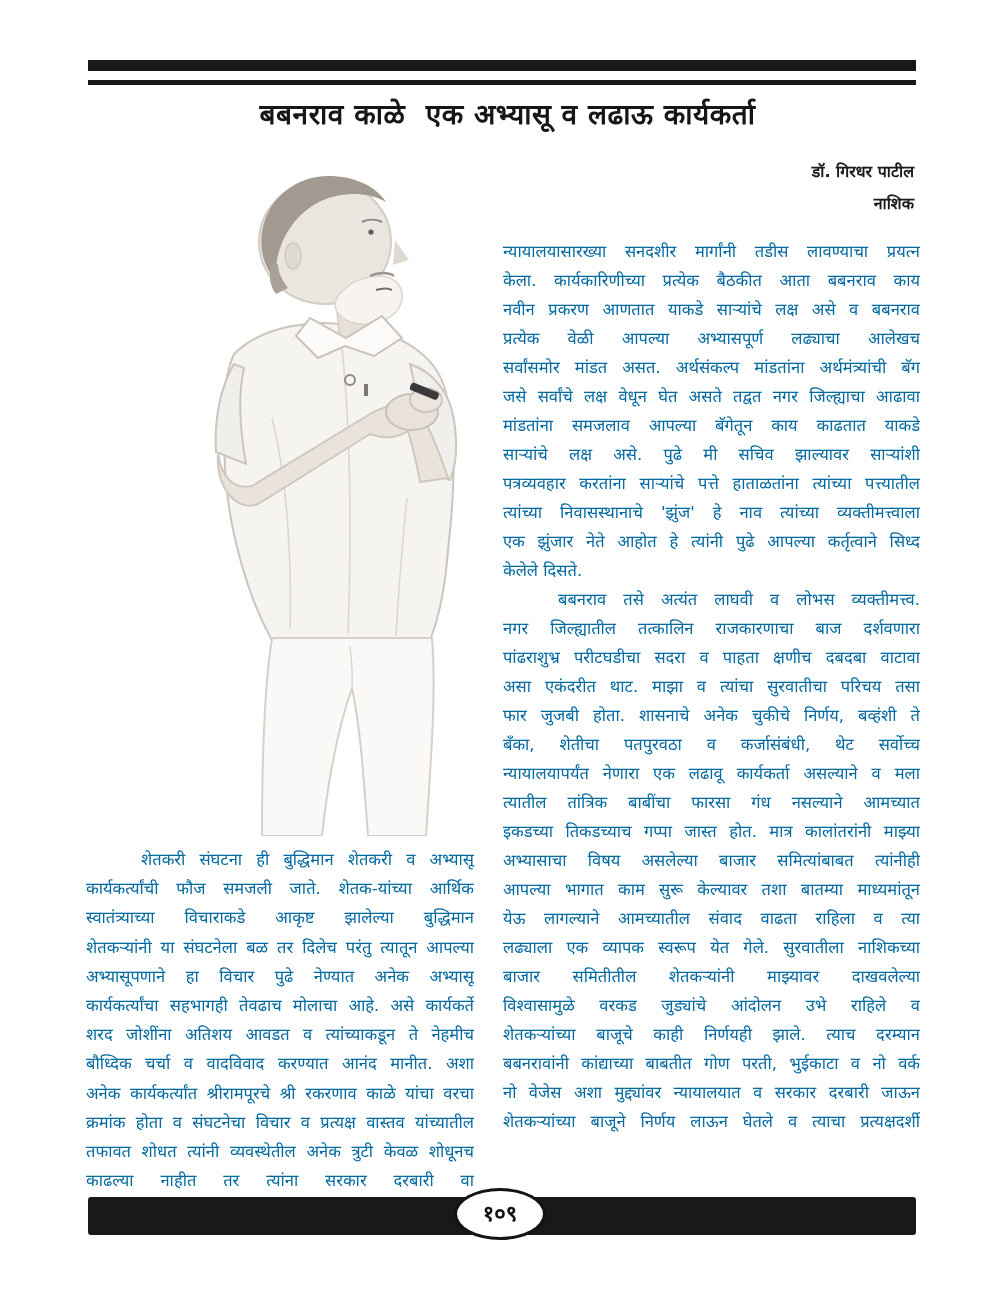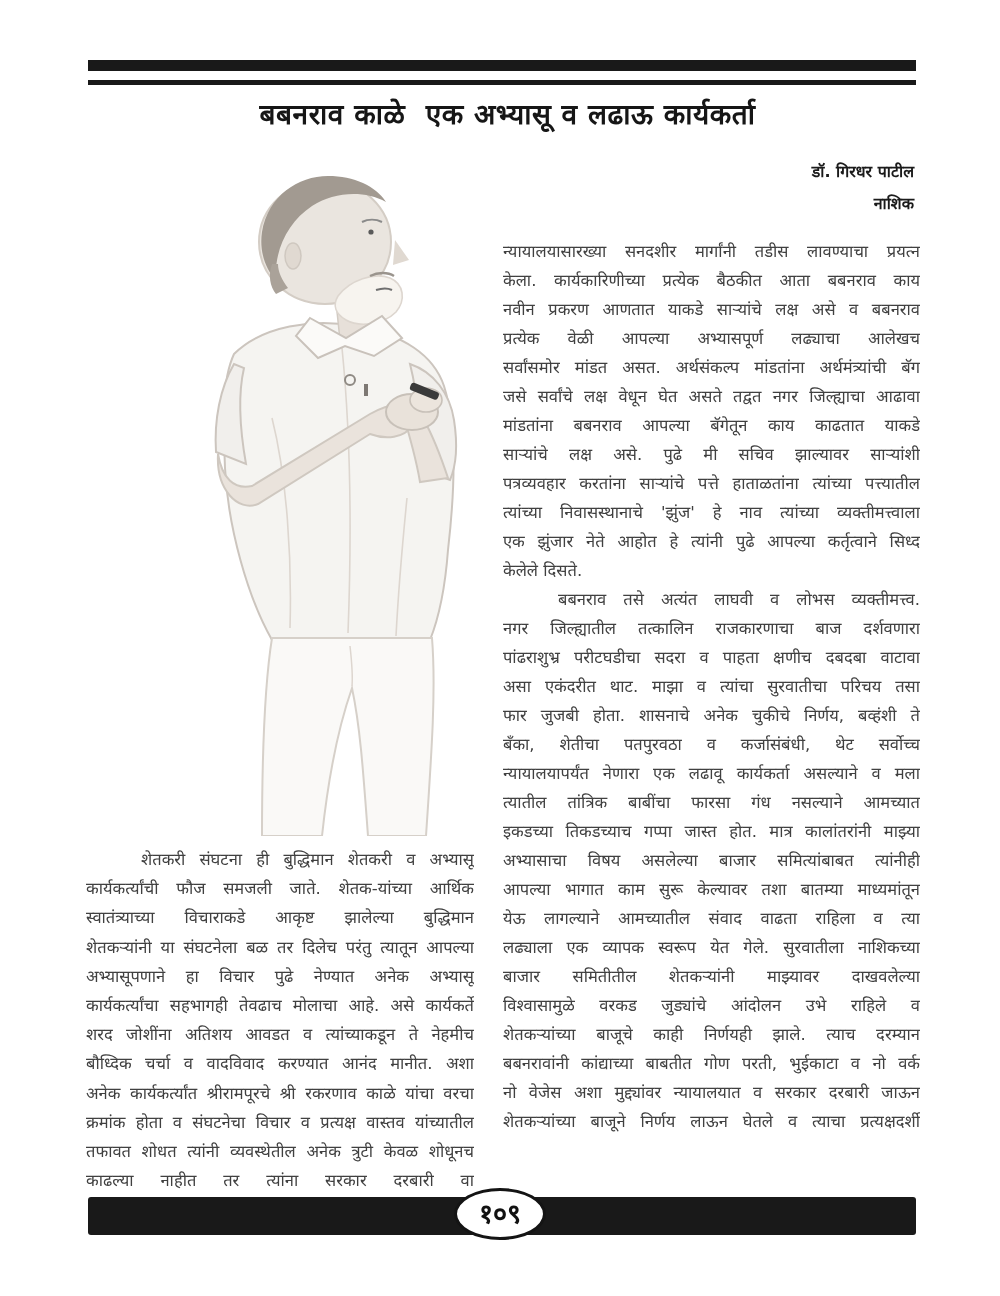--- a/index.html
+++ b/index.html
@@ -15,36 +15,36 @@
     font-size:28px;font-weight:bold;letter-spacing:0.5px;color:#161616;padding-left:15px;
   }
   .byline{
     position:absolute;right:86px;top:156px;text-align:right;
     font-weight:bold;font-size:16px;line-height:32px;color:#1b1b1b;
   }
   .photo{position:absolute;left:112px;top:168px;width:378px;height:668px;}
   .col{position:absolute;}
   .col .line{
     height:29px;line-height:29px;font-size:16.5px;
-    text-align:justify;text-align-last:justify;overflow:hidden;color:#404040;
+    text-align:justify;text-align-last:justify;overflow:hidden;color:#0369a1;
   }
   .left-col{left:86px;top:845px;width:388px;}
   .left-col .line{height:29.2px;line-height:29.2px;}
   .right-col{left:503px;top:237px;width:417px;}
   .line.indent{text-indent:55px;}
   .line.no-just{text-align:center;text-align-last:left;}
   .footer-bar{
     position:absolute;left:88px;top:1197px;width:828px;height:38px;
     background:#191919;border-radius:3px;
   }
   .page-badge{
     position:absolute;left:50%;top:1188px;transform:translateX(-50%);
     width:92px;height:52px;background:#ffffff;border:3px solid #141414;
     border-radius:50%;box-sizing:border-box;
-    text-align:center;line-height:46px;font-size:27px;font-weight:bold;color:#111;
+    text-align:center;line-height:46px;font-size:22px;font-weight:bold;color:#111;
   }
 </style>
 </head>
 <body>
 
 <div class="page">
 
   <div class="rule rule-thick"></div>
   <div class="rule rule-thin"></div>
 
@@ -126,21 +126,21 @@
       <div class="line">तफावत शोधत त्यांनी व्यवस्थेतील अनेक त्रुटी केवळ शोधूनच</div>
       <div class="line">काढल्या नाहीत तर त्यांना सरकार दरबारी वा</div>
     </div>
   <div class="col right-col">
       <div class="line">न्यायालयासारख्या सनदशीर मार्गांनी तडीस लावण्याचा प्रयत्न</div>
       <div class="line">केला. कार्यकारिणीच्या प्रत्येक बैठकीत आता बबनराव काय</div>
       <div class="line">नवीन प्रकरण आणतात याकडे साऱ्यांचे लक्ष असे व बबनराव</div>
       <div class="line">प्रत्येक वेळी आपल्या अभ्यासपूर्ण लढ्याचा आलेखच</div>
       <div class="line">सर्वांसमोर मांडत असत. अर्थसंकल्प मांडतांना अर्थमंत्र्यांची बॅग</div>
       <div class="line">जसे सर्वांचे लक्ष वेधून घेत असते तद्वत नगर जिल्ह्याचा आढावा</div>
-      <div class="line">मांडतांना बबनराव आपल्या बॅगेतून काय काढतात याकडे</div>
+      <div class="line">मांडतांना समजलाव आपल्या बॅगेतून काय काढतात याकडे</div>
       <div class="line">साऱ्यांचे लक्ष असे. पुढे मी सचिव झाल्यावर साऱ्यांशी</div>
       <div class="line">पत्रव्यवहार करतांना साऱ्यांचे पत्ते हाताळतांना त्यांच्या पत्त्यातील</div>
       <div class="line">त्यांच्या निवासस्थानाचे 'झुंज' हे नाव त्यांच्या व्यक्तीमत्त्वाला</div>
       <div class="line">एक झुंजार नेते आहोत हे त्यांनी पुढे आपल्या कर्तृत्वाने सिध्द</div>
       <div class="line no-just">केलेले दिसते.</div>
       <div class="line indent">बबनराव तसे अत्यंत लाघवी व लोभस व्यक्तीमत्त्व.</div>
       <div class="line">नगर जिल्ह्यातील तत्कालिन राजकारणाचा बाज दर्शवणारा</div>
       <div class="line">पांढराशुभ्र परीटघडीचा सदरा व पाहता क्षणीच दबदबा वाटावा</div>
       <div class="line">असा एकंदरीत थाट. माझा व त्यांचा सुरवातीचा परिचय तसा</div>
       <div class="line">फार जुजबी होता. शासनाचे अनेक चुकीचे निर्णय, बव्हंशी ते</div>

